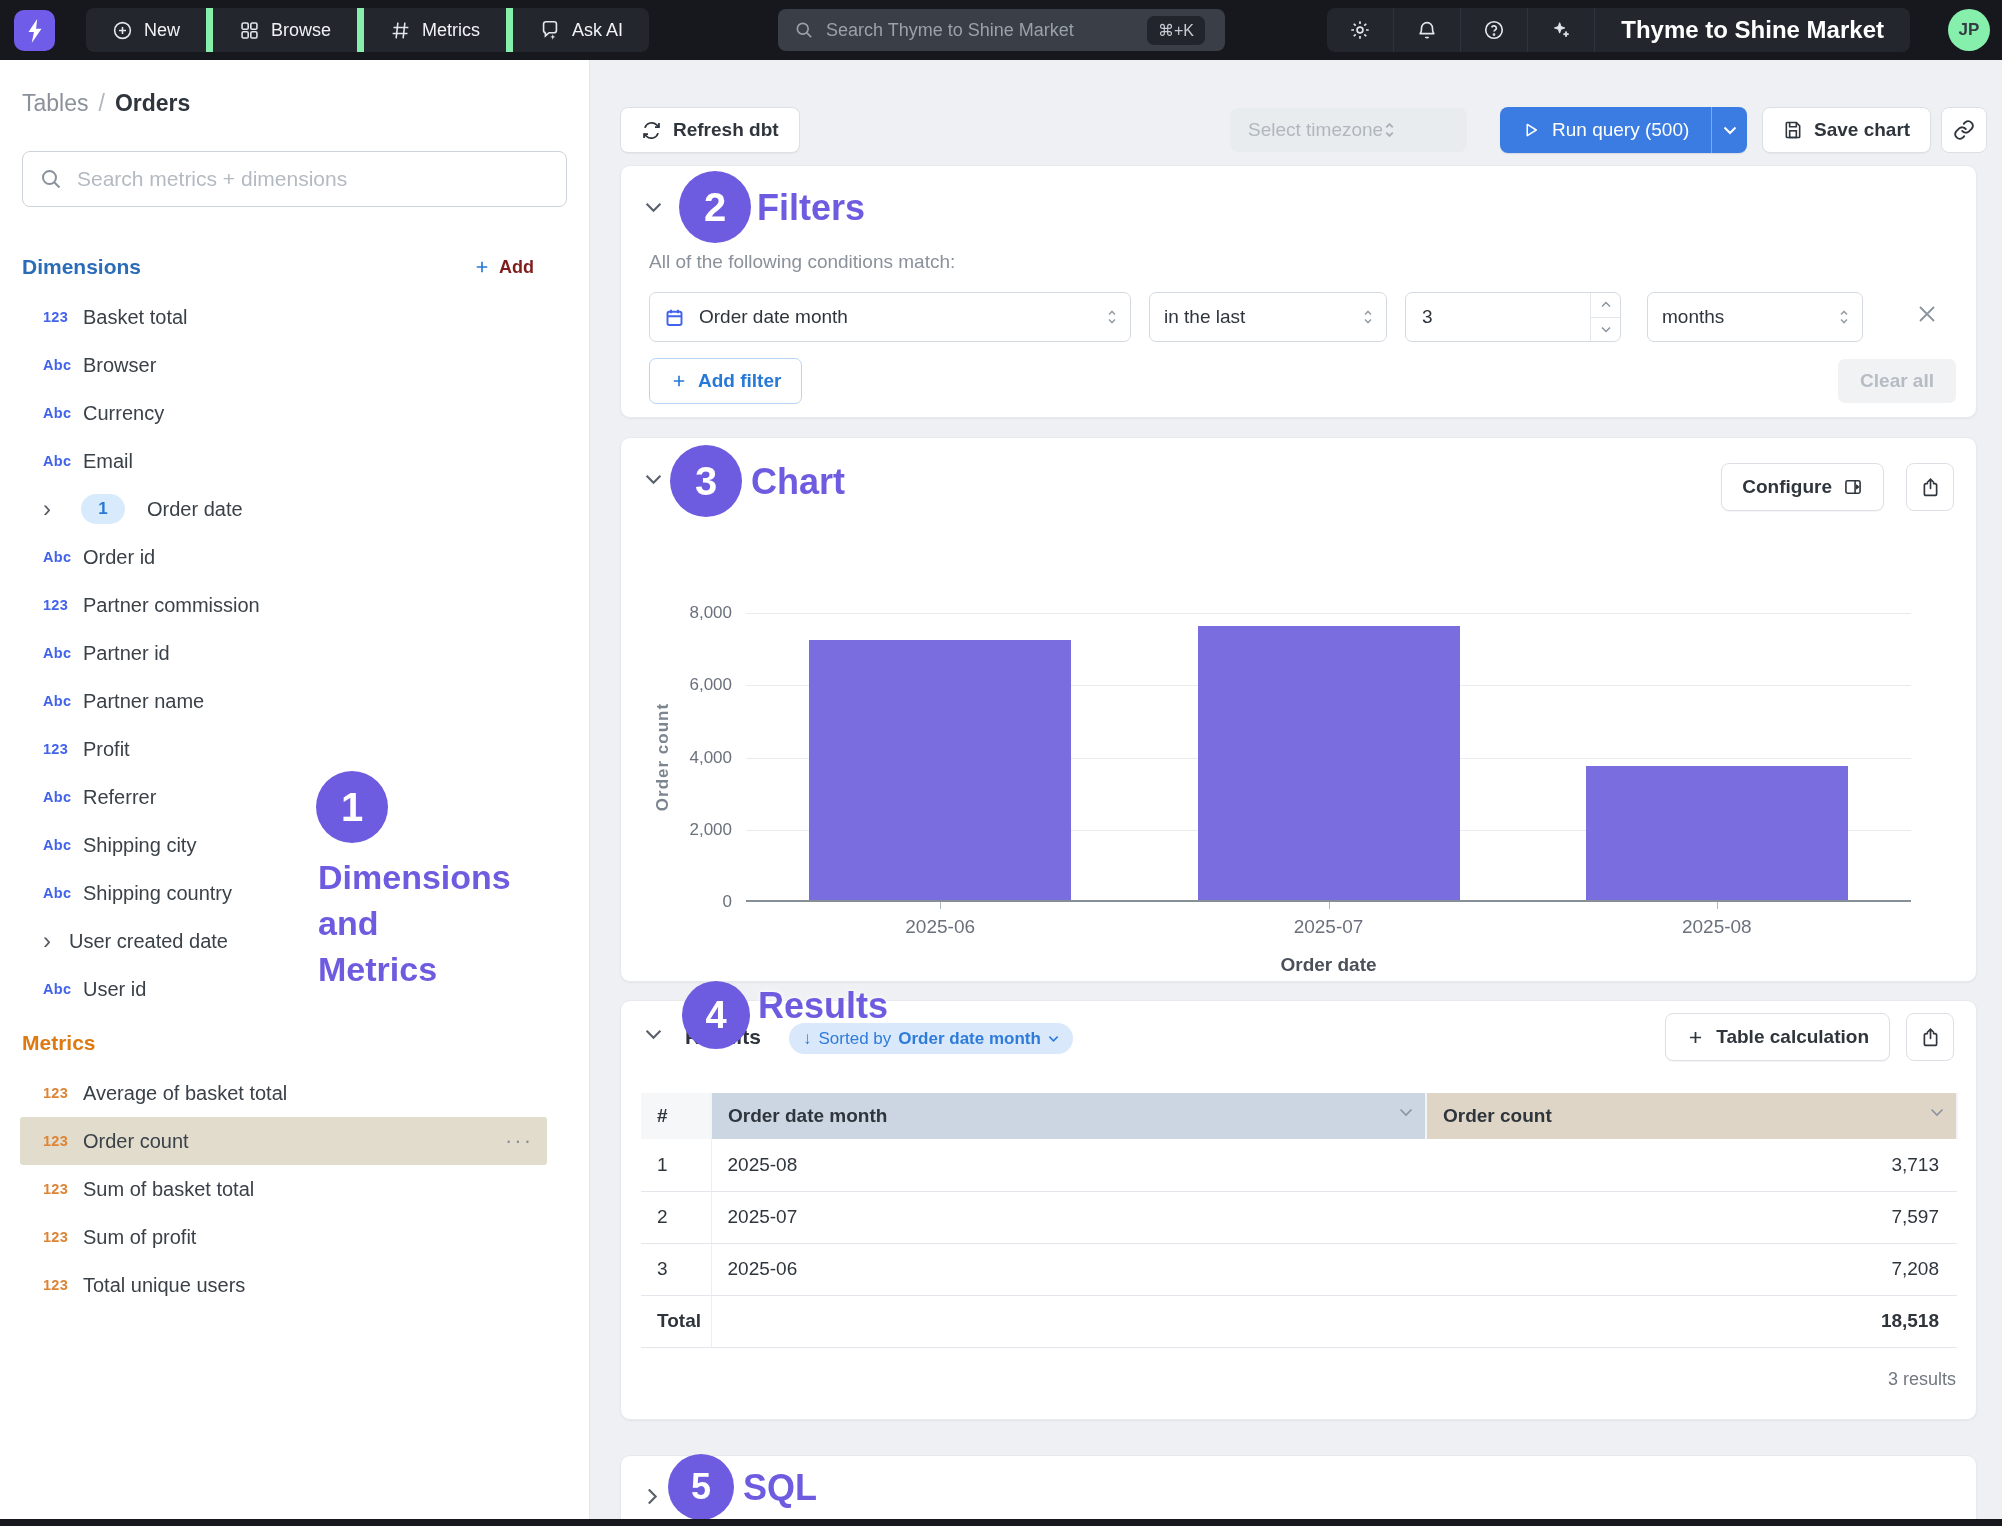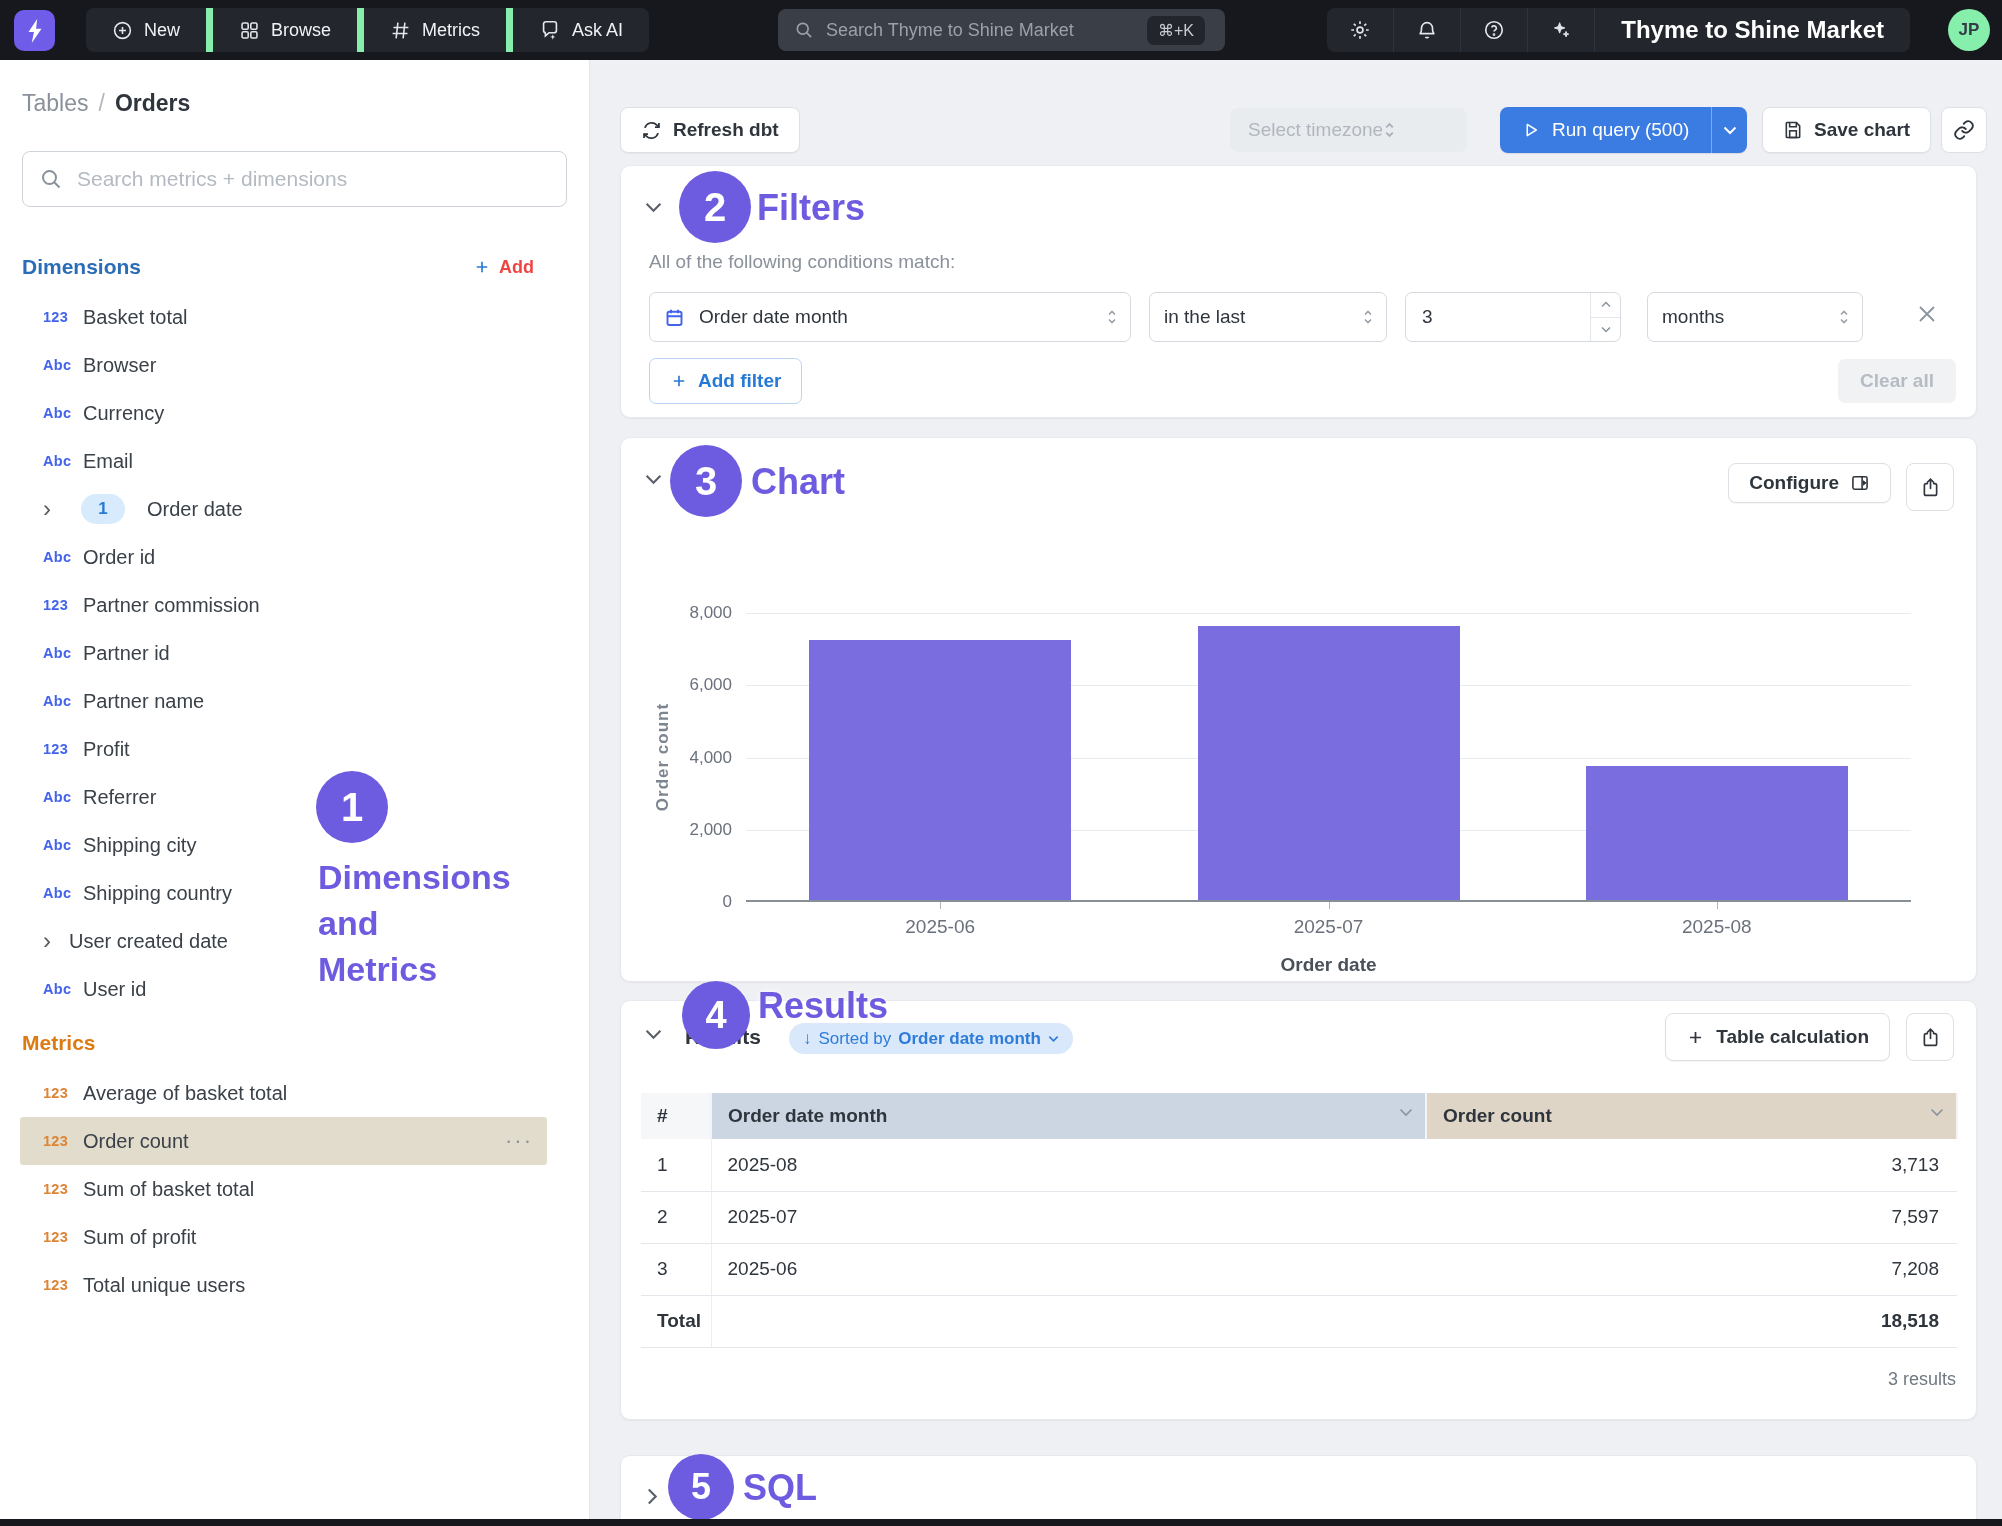--- a/index.html
+++ b/index.html
@@ -28,21 +28,21 @@
   .crumb { margin:30px 0 0 22px; font-size:23px; color:#8a919b; }
   .crumb .sep { margin:0 10px; color:#b0b6bd; }
   .crumb .cur { color:#2f353c; font-weight:700; }
   .side-search { margin:34px 22px 0 22px; height:56px; border:1.5px solid #ced3d9; border-radius:8px; display:flex; align-items:center; padding:0 16px; }
   .side-search svg { stroke:#8a919b; }
   .side-search .ph { color:#b4bac2; font-size:21px; margin-left:14px; }
   .sec-head { display:flex; align-items:center; margin:48px 55px 0 22px; }
   .sec-head .t { font-size:21px; font-weight:700; }
   .t-dims { color:#2b6cb8; }
   .t-mets { color:#dd7a12; }
-  .add-link { margin-left:auto; color:#ef4444; font-size:18px; font-weight:600; display:flex; align-items:center; gap:8px; cursor:pointer; }
+  .add-link { margin-left:auto; color:#7f1d1d; font-size:18px; font-weight:600; display:flex; align-items:center; gap:8px; cursor:pointer; }
   .fld-list { margin-top:14px; }
   .fld-row { height:48px; display:flex; align-items:center; margin:0 42px 0 20px; padding-left:23px; font-size:20px; color:#3a4148; cursor:pointer; border-radius:3px; }
   .fld-row.sel { background:#e2dccd; }
   .fld-ic { width:40px; font-weight:700; font-size:14.5px; letter-spacing:.3px; flex:0 0 40px; }
   .fld-ic.blue { color:#4263eb; }
   .fld-ic.orange { color:#dd8435; }
   .fld-chev { width:26px; color:#565d66; font-size:24px; line-height:1; flex:0 0 26px; }
   .fld-badge { width:44px; height:30px; border-radius:15px; background:#d8ebfc; color:#2779d6; font-size:17px; font-weight:700; display:flex; align-items:center; justify-content:center; margin:0 22px 0 12px; }
   .fld-menu { margin-left:auto; margin-right:14px; color:#8a919b; font-size:22px; letter-spacing:2px; }
 
@@ -75,21 +75,21 @@
   .fsel-num .lbl { padding-left:16px; margin-right:auto; }
   .stepper { width:30px; height:100%; border-left:1px solid #e3e6ea; display:flex; flex-direction:column; }
   .stepper div { flex:1; display:flex; align-items:center; justify-content:center; color:#8a939e; }
   .stepper div:first-child { border-bottom:1px solid #e3e6ea; }
   .fx { position:absolute; top:138px; cursor:pointer; }
   .btn-addfilter { position:absolute; left:28px; top:192px; height:46px; display:inline-flex; align-items:center; gap:10px; border:1px solid #b9d4f2; border-radius:7px; background:#fff; color:#2779d6; font-size:19px; font-weight:600; padding:0 20px; cursor:pointer; }
   .btn-clearall { position:absolute; right:20px; top:193px; height:44px; background:#f0f2f4; border-radius:7px; color:#b6bcc4; font-size:19px; font-weight:600; display:inline-flex; align-items:center; padding:0 22px; cursor:pointer; }
 
   
   .card-chart { top:377px; height:545px; }
-  .btn-configure { position:absolute; right:85px; top:25px; height:40px; }
+  .btn-configure { position:absolute; right:92px; top:25px; height:48px; }
   .sharebtn { position:absolute; right:22px; top:25px; width:48px; height:48px; }
   .plot { position:absolute; left:125px; top:175px; width:1165px; height:289px; border-bottom:2px solid #868e96; }
   .gridline { position:absolute; left:0; width:100%; height:1px; background:#e9ecef; }
   .ytick { position:absolute; left:-100px; width:86px; text-align:right; font-size:17px; color:#6a717c; }
   .bar { position:absolute; bottom:0; width:262px; background:#7a6de0; }
   .xtickmark { position:absolute; top:289px; width:1px; height:7px; background:#adb5bd; }
   .xticklab { position:absolute; top:303px; width:200px; text-align:center; font-size:19px; color:#6a717c; }
   .xlab { position:absolute; left:0; width:100%; top:341px; text-align:center; font-size:19px; font-weight:600; color:#4a515a; }
   .ylab { position:absolute; left:-137px; top:50%; transform:translateY(-50%) rotate(-90deg); font-size:17px; font-weight:700; letter-spacing:1px; color:#7d8590; white-space:nowrap; }
 

